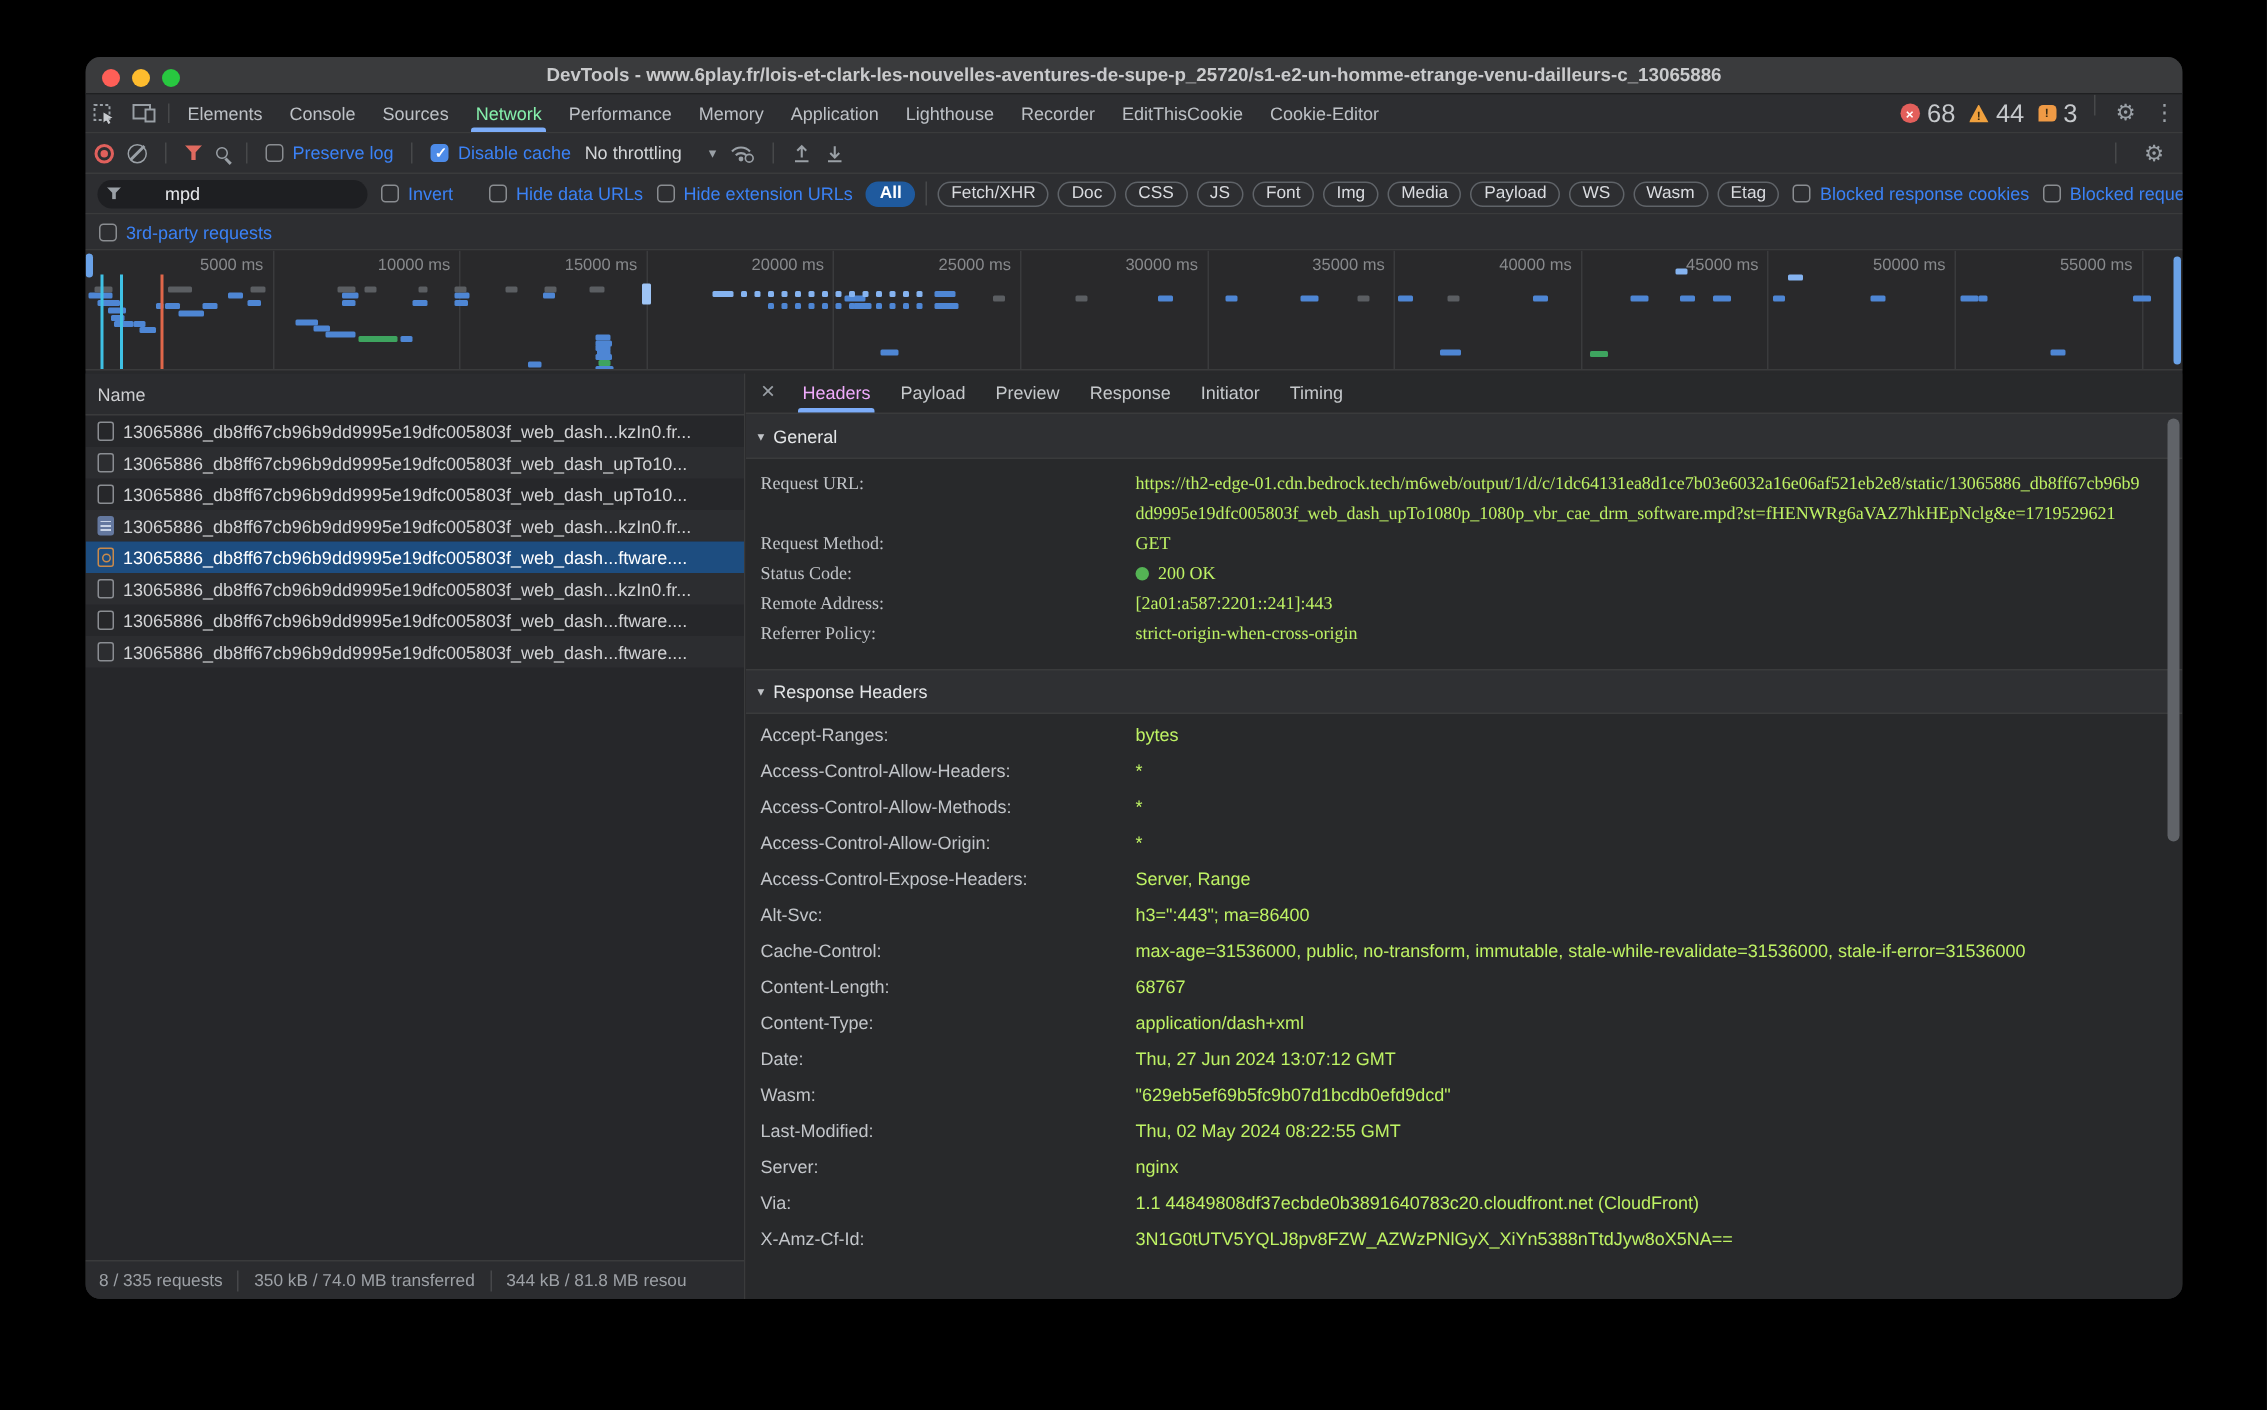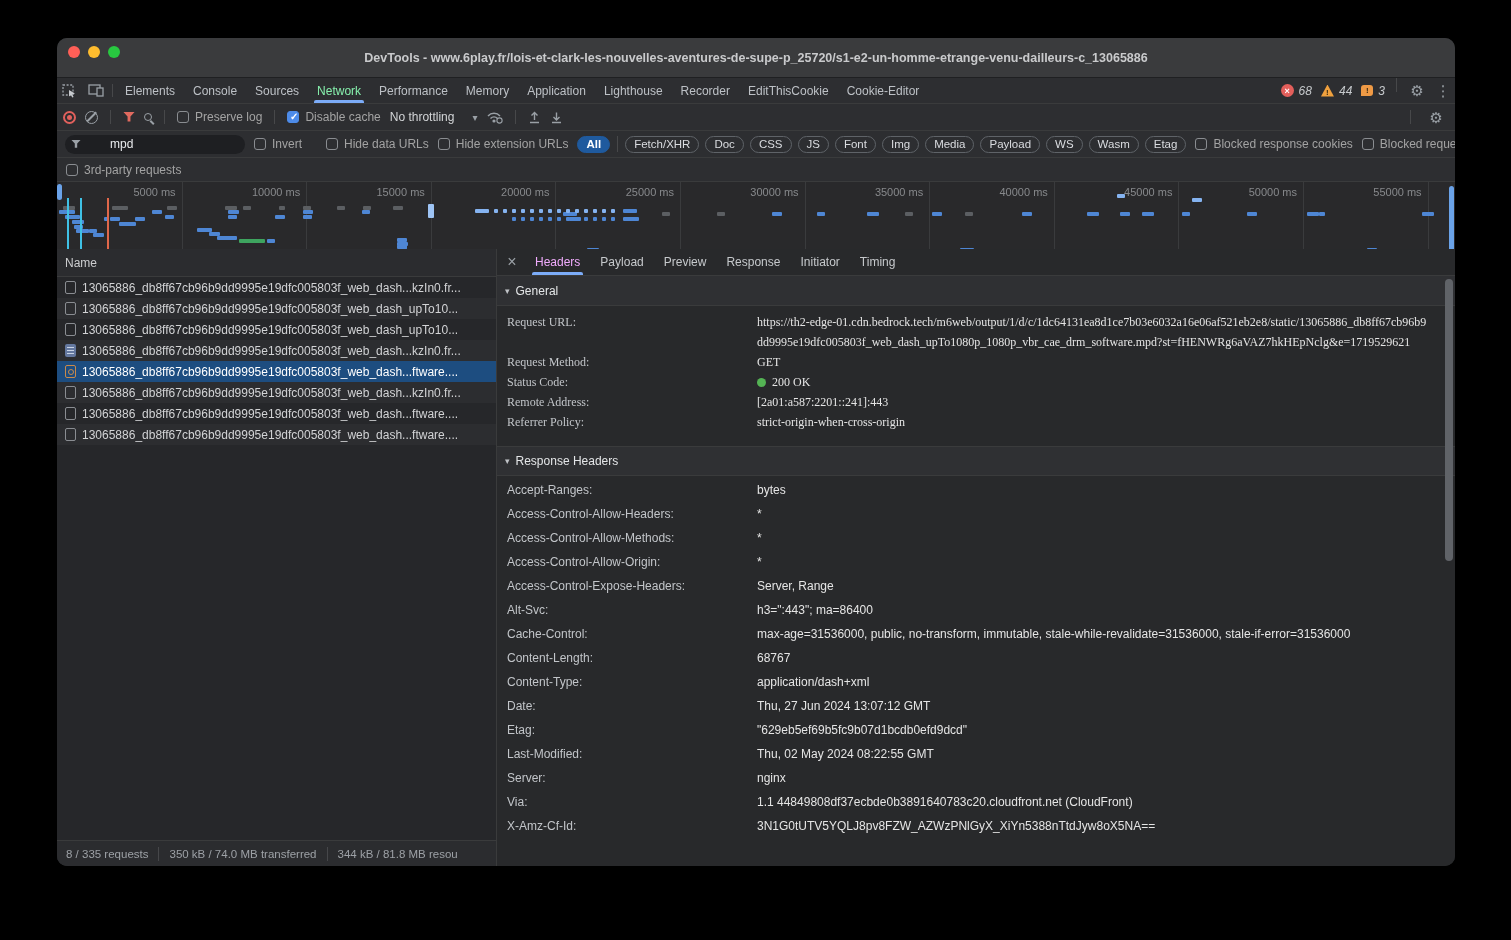--- a/index.html
+++ b/index.html
@@ -1,51 +1,51 @@
 <!DOCTYPE html>
 <html><head>
 <meta charset="utf-8">
 <style>
   html,body{margin:0;padding:0;background:#000;width:1511px;height:940px;overflow:hidden;
     font-family:"Liberation Sans", sans-serif;}
   *{box-sizing:border-box;}
   .window{position:absolute;left:57px;top:38px;width:1398px;height:828px;background:#28292b;
     border-radius:10px;overflow:hidden;box-shadow:0 25px 70px rgba(0,0,0,.65);font-size:12px;color:#d6d8da;}
   
-  .titlebar{height:40px;background:#3a3b3d;display:flex;align-items:center;position:relative;border-bottom:1px solid #1f2022;}
+  .titlebar{height:25px;background:#3a3b3d;display:flex;align-items:center;position:relative;border-bottom:1px solid #1f2022;}
   .lights{position:absolute;left:11px;top:8px;display:flex;gap:8px;}
   .light{width:12px;height:12px;border-radius:50%;}
   .light.red{background:#ff5f57}.light.yellow{background:#febc2e}.light.green{background:#28c840}
   .title{flex:1;text-align:center;font-size:12.5px;font-weight:700;color:#c9cacc;white-space:nowrap;overflow:hidden;}
   
   .hrow{display:flex;align-items:center;background:#2d2e31;border-bottom:1px solid #3a3b3c;}
   .vdiv{width:1px;align-self:stretch;background:#47484a;margin:6px 3px;}
   .ibtn{display:flex;align-items:center;justify-content:center;min-width:26px;height:100%;color:#9aa0a6;cursor:pointer;}
   .glyph{font-size:15px;line-height:1;color:#9aa0a6;}
   
   .tabbar{height:26px;}
   .tab{padding:0 9px;display:flex;align-items:center;height:100%;color:#bdc1c6;font-size:12px;position:relative;white-space:nowrap;cursor:pointer;}
   .tab.active{color:#86efac;}
   .tab.active::after{content:"";position:absolute;left:6px;right:6px;bottom:0;height:3px;background:#7cacf8;border-radius:2px 2px 0 0;}
   .badges{margin-left:auto;display:flex;align-items:center;gap:5px;padding-right:4px;height:100%;}
-  .cnt{color:#c6c9cc;font-size:12px;margin-right:4px;font-style:italic;}
+  .cnt{color:#c6c9cc;font-size:17px;margin-right:4px;}
   .err{width:13px;height:13px;border-radius:50%;background:#e35f5b;color:#fff;font-size:9px;font-weight:700;display:flex;align-items:center;justify-content:center;}
   .warn{width:13px;height:12px;background:#f0a13e;clip-path:polygon(50% 0,100% 100%,0 100%);color:#3a2b12;font-size:8px;font-weight:700;display:flex;align-items:flex-end;justify-content:center;}
   .iss{width:12px;height:11px;background:#ef9a45;border-radius:3px 3px 3px 0;color:#3a2b12;font-size:8px;font-weight:700;display:flex;align-items:center;justify-content:center;}
   
   .toolbar{height:27px;padding:0 6px;gap:9px;}
   .rec{width:13px;height:13px;border-radius:50%;border:2px solid #e0605c;position:relative;flex:none;cursor:pointer;}
   .rec::after{content:"";position:absolute;left:2px;top:2px;width:5px;height:5px;border-radius:50%;background:#e0605c;}
   .noicon{width:13px;height:13px;border:1.5px solid #9aa0a6;border-radius:50%;position:relative;flex:none;cursor:pointer;}
   .noicon::after{content:"";position:absolute;left:-1px;top:4.5px;width:13px;height:1.5px;background:#9aa0a6;transform:rotate(-45deg);}
   .funnel{width:12px;height:11px;background:#e06a5f;clip-path:polygon(0 0,100% 0,62% 45%,62% 92%,38% 92%,38% 45%);flex:none;cursor:pointer;}
   .funnel.gray{background:#9aa0a6;width:10px;height:9px;cursor:default;}
   .mag{width:8px;height:8px;border:1.5px solid #9aa0a6;border-radius:50%;position:relative;flex:none;cursor:pointer;}
   .mag::after{content:"";position:absolute;left:6px;top:6px;width:5px;height:1.5px;background:#9aa0a6;transform:rotate(45deg);transform-origin:0 0;}
-  .cbwrap{display:flex;align-items:center;gap:6px;color:#a3a3a3;white-space:nowrap;cursor:pointer;}
+  .cbwrap{display:flex;align-items:center;gap:6px;color:#3b82f6;white-space:nowrap;cursor:pointer;}
   .cb{width:12px;height:12px;border:1px solid #8a8d91;border-radius:3px;flex:none;position:relative;background:transparent;}
   .cb.checked{background:#4d8be8;border-color:#4d8be8;}
   .cb.checked::after{content:"✓";position:absolute;left:1.5px;top:-1px;color:#fff;font-size:10px;font-weight:700;}
   .throttle{display:flex;align-items:center;gap:18px;color:#d3d5d7;cursor:pointer;}
   .caret{font-size:10px;color:#9aa0a6;}
   .sicon{flex:none;cursor:pointer;}
   
   .filterbar{height:27px;padding:0 8px;gap:9px;}
   .filter-input{width:180px;height:19px;background:#1e1f22;border-radius:10px;display:flex;align-items:center;padding:0 6px;gap:5px;}
   .filter-input input{background:transparent;border:none;color:#e8eaed;font-size:12px;width:126px;outline:none;font-family:inherit;padding:0;margin-left:24px;}
@@ -88,21 +88,21 @@
   .dtab.active::after{content:"";position:absolute;left:7px;right:7px;bottom:0;height:3px;background:#7cacf8;border-radius:2px 2px 0 0;}
   .dcontent{position:absolute;top:27px;left:0;right:0;bottom:0;overflow:hidden;}
   .section-head{height:30px;display:flex;align-items:center;gap:6px;padding-left:8px;background:#2f3033;
     border-bottom:1px solid #3a3b3c;color:#e4e6e8;cursor:pointer;}
   .section-head.bt{border-top:1px solid #3a3b3c;}
   .scaret{font-size:9px;color:#c0c3c7;}
   .grows{padding:6px 0 14px;font-family:Liberation Serif, serif;}
   .grow{display:flex;line-height:20px;padding-left:10px;}
   .rrow{display:flex;line-height:16px;padding:4px 0 4px 10px;}
   .lbl{width:250px;flex:none;color:#c2c5c9;}
-  .val{flex:1;color:#e5e5e5;word-break:break-all;padding-right:26px;}
+  .val{flex:1;color:#bef264;word-break:break-all;padding-right:26px;}
   .dot{display:inline-block;width:9px;height:9px;border-radius:50%;margin-right:6px;vertical-align:-1px;}
   .scroll-thumb{position:absolute;top:30px;right:2px;width:8px;height:282px;border-radius:4px;background:#606368;cursor:pointer;}
   svg{display:block;}
 </style>
 </head>
 <body>
 
 <div class="window">
 
   <div class="titlebar">
@@ -503,21 +503,21 @@
             </div>
             <div class="rrow">
               <span class="lbl">Content-Type:</span>
               <span class="val">application/dash+xml</span>
             </div>
             <div class="rrow">
               <span class="lbl">Date:</span>
               <span class="val">Thu, 27 Jun 2024 13:07:12 GMT</span>
             </div>
             <div class="rrow">
-              <span class="lbl">Etag:</span>
+              <span class="lbl">Wasm:</span>
               <span class="val">"629eb5ef69b5fc9b07d1bcdb0efd9dcd"</span>
             </div>
             <div class="rrow">
               <span class="lbl">Last-Modified:</span>
               <span class="val">Thu, 02 May 2024 08:22:55 GMT</span>
             </div>
             <div class="rrow">
               <span class="lbl">Server:</span>
               <span class="val">nginx</span>
             </div>

